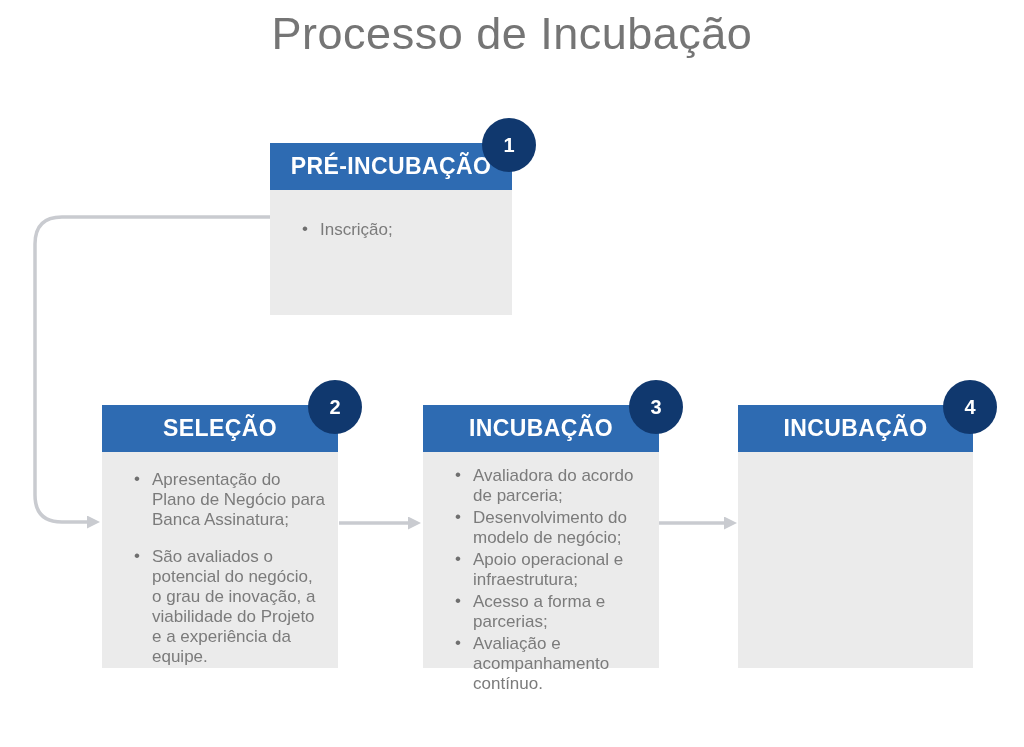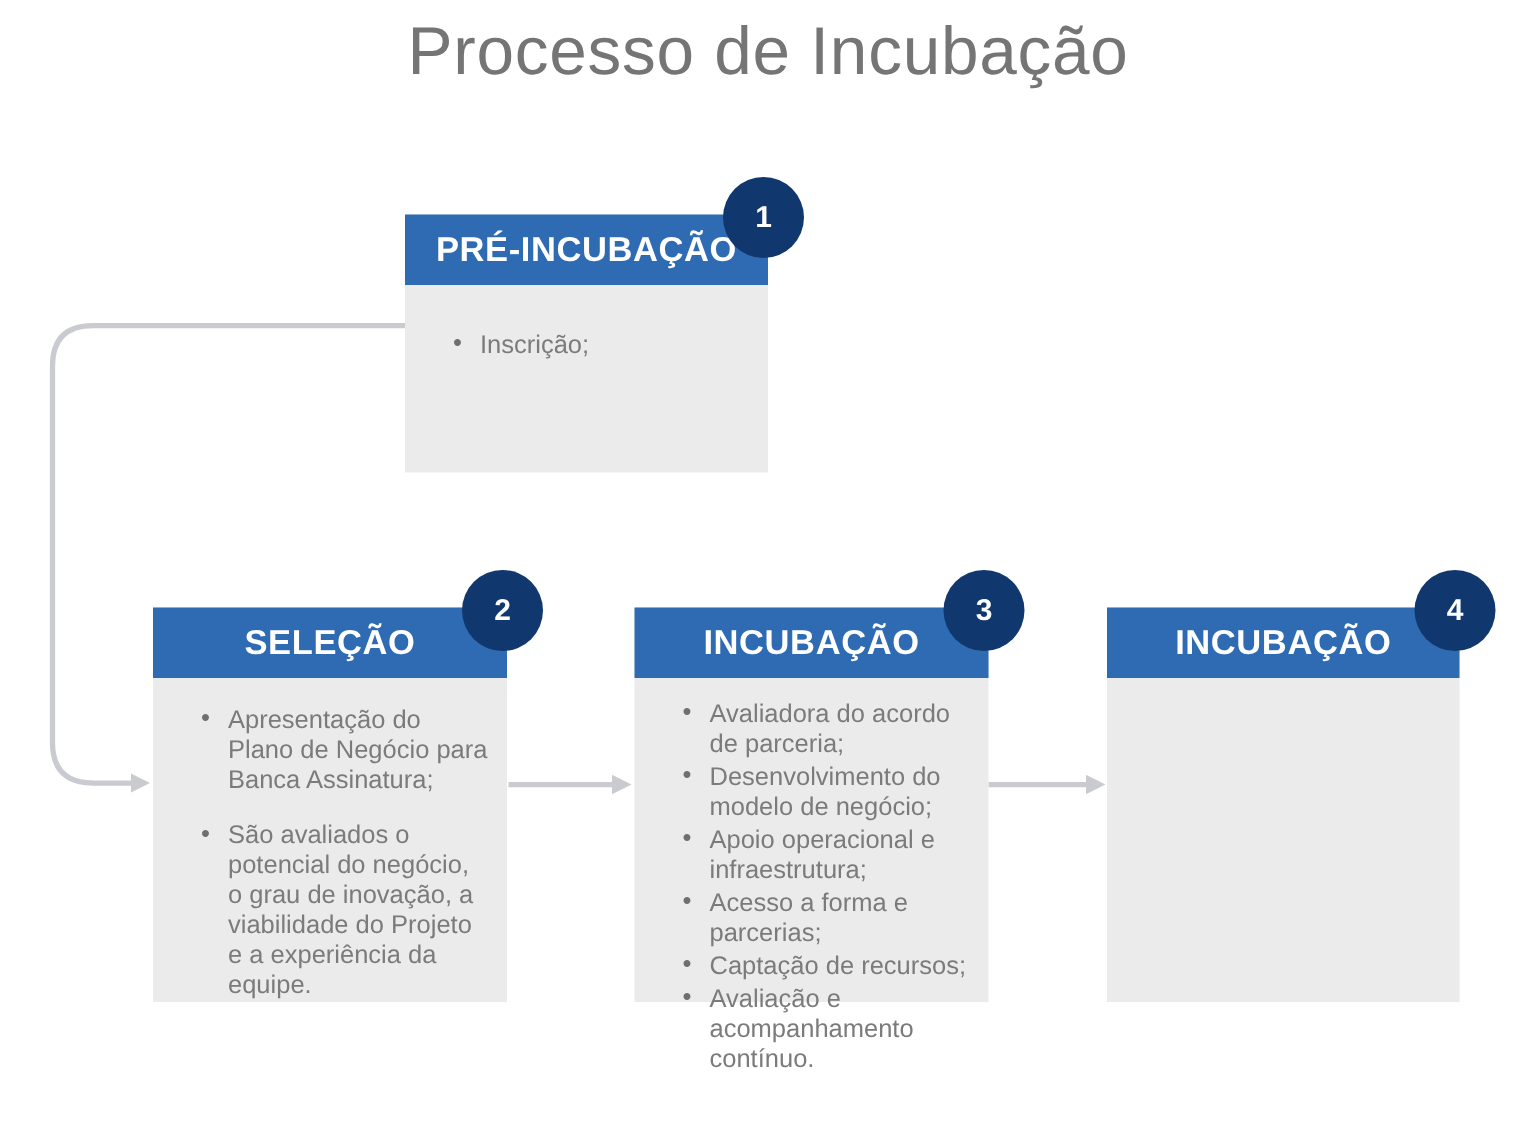--- a/index.html
+++ b/index.html
@@ -135,21 +135,20 @@
       <span class="header-label">INCUBAÇÃO</span>
       <div class="badge">
         <span>3</span>
       </div>
     </div>
     <ul class="card-body">
       <li>Avaliadora do acordo de parceria;</li>
       <li>Desenvolvimento do modelo de negócio;</li>
       <li>Apoio operacional e infraestrutura;</li>
       <li>Acesso a forma e parcerias;</li>
-      <li>Captação de recursos;</li>
       <li>Avaliação e acompanhamento contínuo.</li>
     </ul>
   </div>
 
   <div class="card card-4">
     <div class="card-header">
       <span class="header-label">INCUBAÇÃO</span>
       <div class="badge">
         <span>4</span>
       </div>

